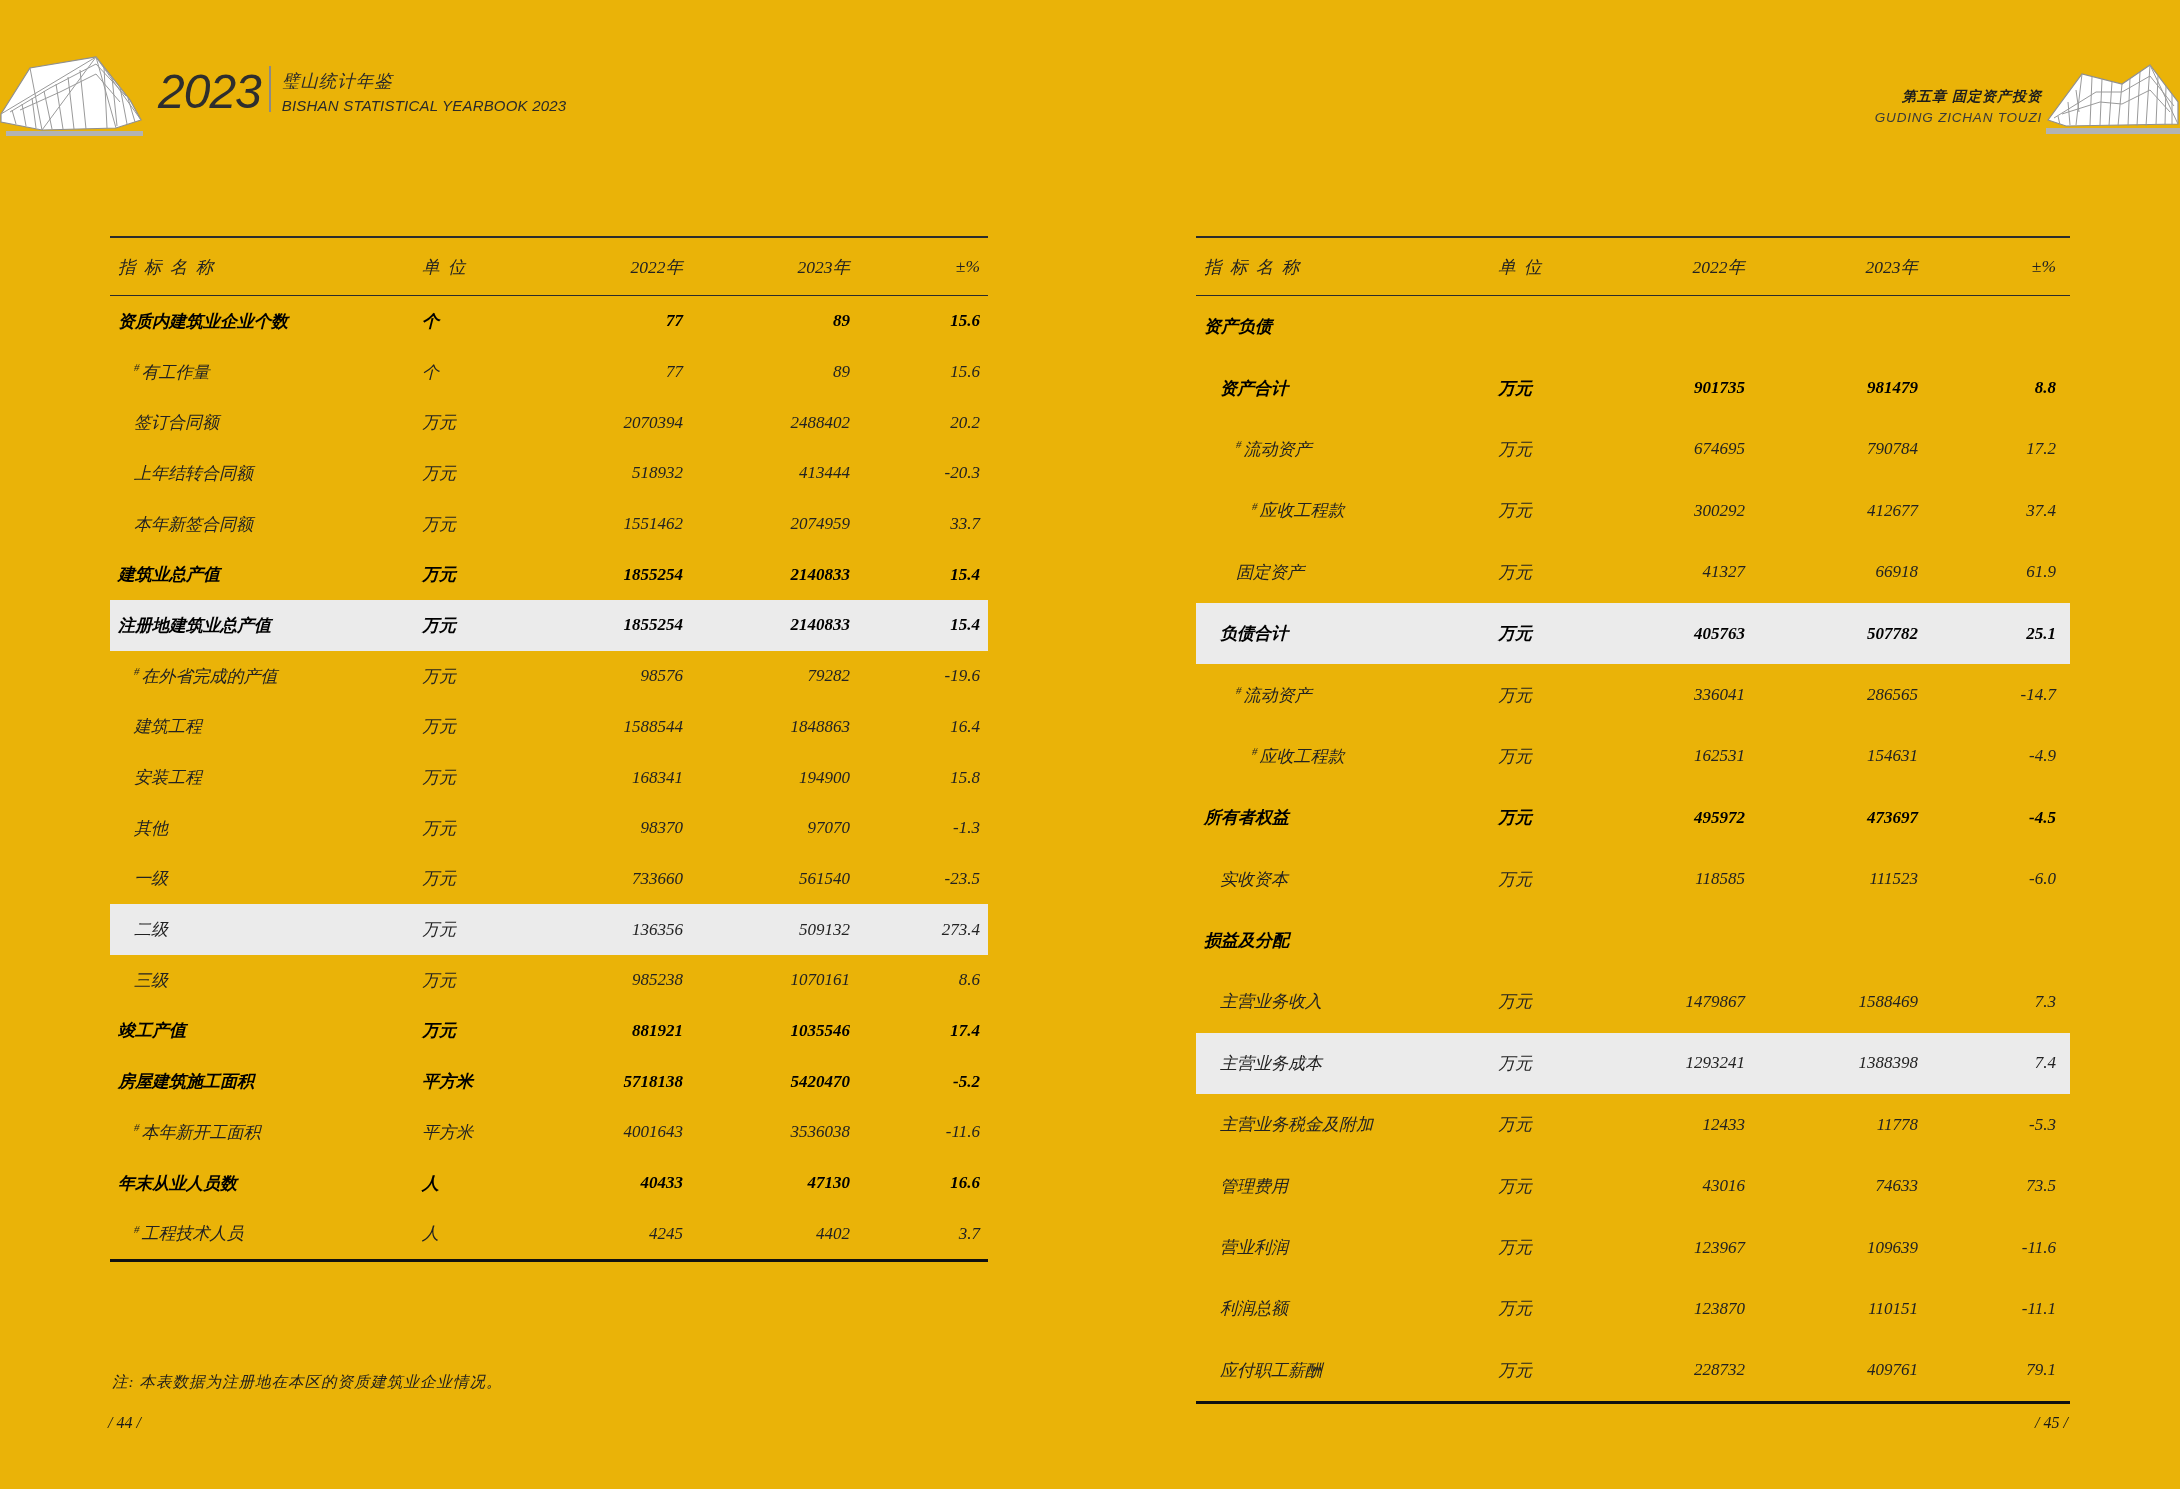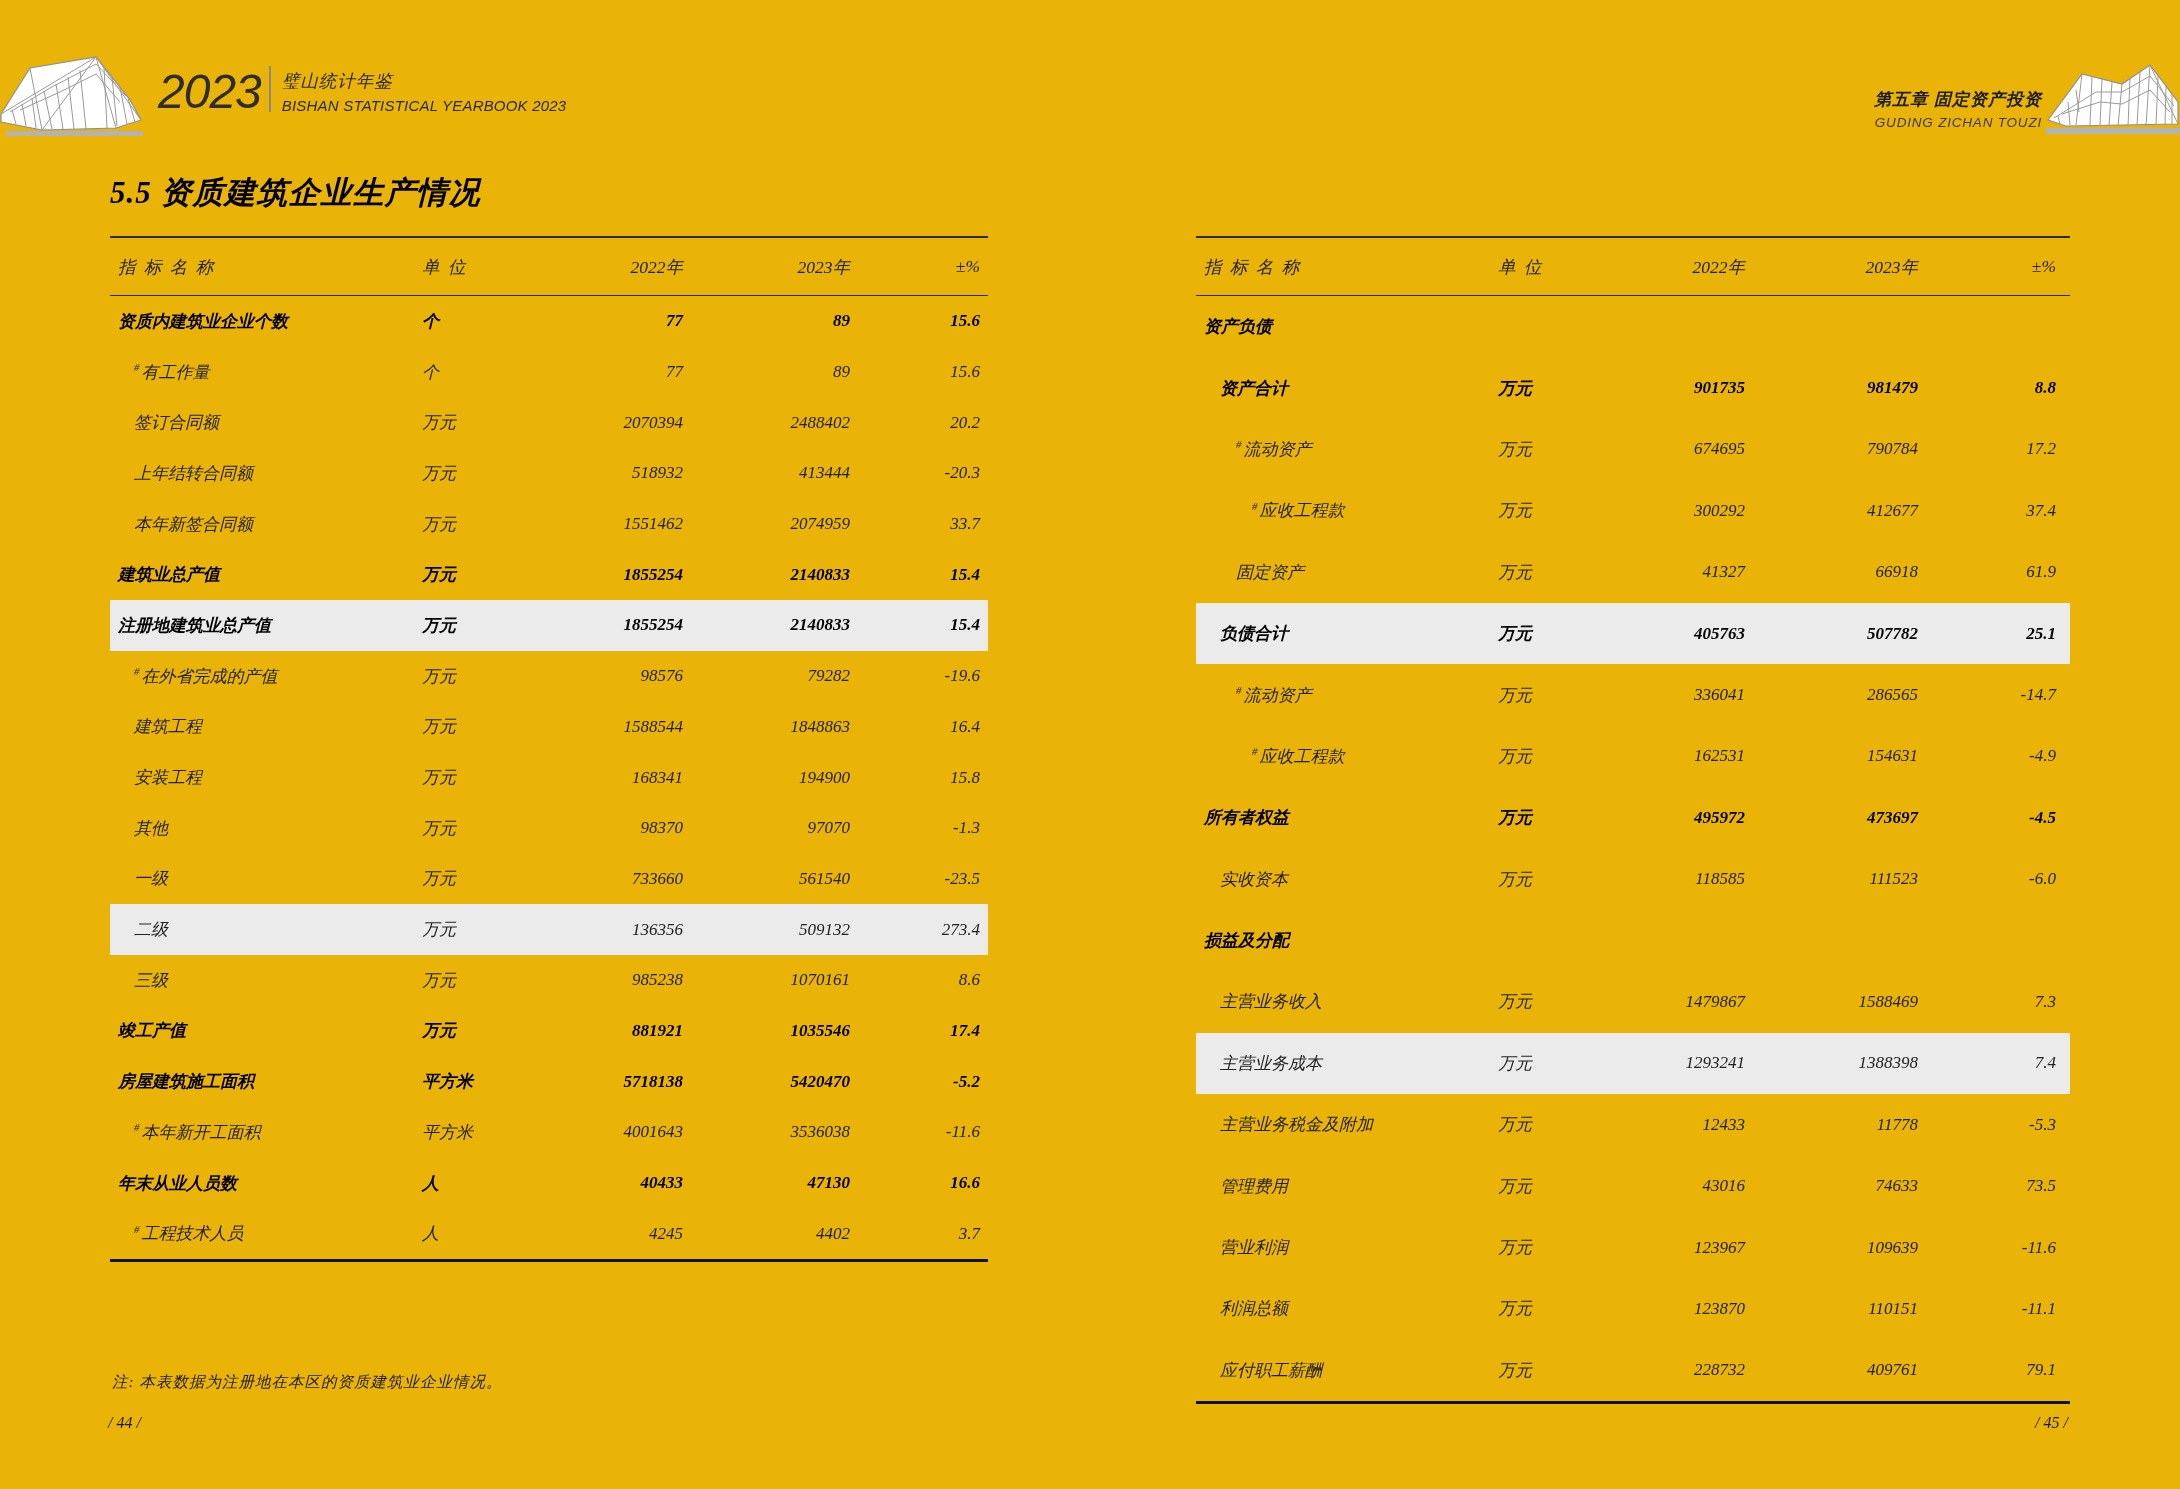--- a/index.html
+++ b/index.html
@@ -8,21 +8,21 @@
 
   
   .brand{position:absolute;left:158px;top:66px;display:flex;align-items:flex-end;font-family:"Liberation Sans","DejaVu Sans",sans-serif;}
   .brand-year{font-size:48px;line-height:0.92;color:#2e2e2e;letter-spacing:-1px;}
   .brand-div{width:2px;height:46px;background:#8a8a8a;margin:0 11px 2px 8px;}
   .brand-cn{font-size:17.5px;color:#2a2a2a;margin-bottom:4px;letter-spacing:1px;}
   .brand-en{font-size:15px;color:#2a2a2a;letter-spacing:0.2px;}
 
   
   .chapter{position:absolute;right:138px;top:88px;text-align:right;font-family:"Liberation Sans","DejaVu Sans",sans-serif;}
-  .chapter-cn{font-size:17px;font-weight:700;color:#1d1d1d;letter-spacing:1px;}
+  .chapter-cn{font-size:14px;font-weight:700;color:#1d1d1d;letter-spacing:1px;}
   .chapter-en{font-size:13.5px;color:#3a3a3a;letter-spacing:0.8px;margin-top:4px;}
 
   
   .icon-left{position:absolute;left:0px;top:52px;}
   .icon-right{position:absolute;right:0px;top:62px;}
   .wire{stroke:#9a9a9a;stroke-width:1;fill:none;}
   .wire-fill{fill:#ffffff;stroke:#8f8f8f;stroke-width:1.2;}
   .base-bar{fill:#b3b3b3;stroke:none;}
 
   
@@ -121,21 +121,20 @@
       <line class="wire" x1="94" y1="10" x2="91" y2="64"></line>
       <line class="wire" x1="112" y1="14" x2="110" y2="63"></line>
       <line class="wire" x1="120" y1="24" x2="119" y2="63"></line>
       <line class="wire" x1="126" y1="32" x2="126" y2="62"></line>
       <polyline class="wire" points="8,56 50,30 76,30 104,14 128,44"></polyline>
       <polyline class="wire" points="16,52 54,40 76,42 104,28 124,50"></polyline>
       <rect class="base-bar" x="0" y="66" width="134" height="6"></rect>
     </svg>
   </div>
 
-  <div class="sec-title lft">5.5 资质建筑企业生产情况</div>
 
   <div class="tbl tbl-left">
     <div class="thead">
       <div class="h-name">指 标 名 称</div>
       <div class="h-unit">单 位</div>
       <div class="h-num">2022年</div>
       <div class="h-num">2023年</div>
       <div class="h-pct">±%</div>
     </div>
     <div class="tbody">

